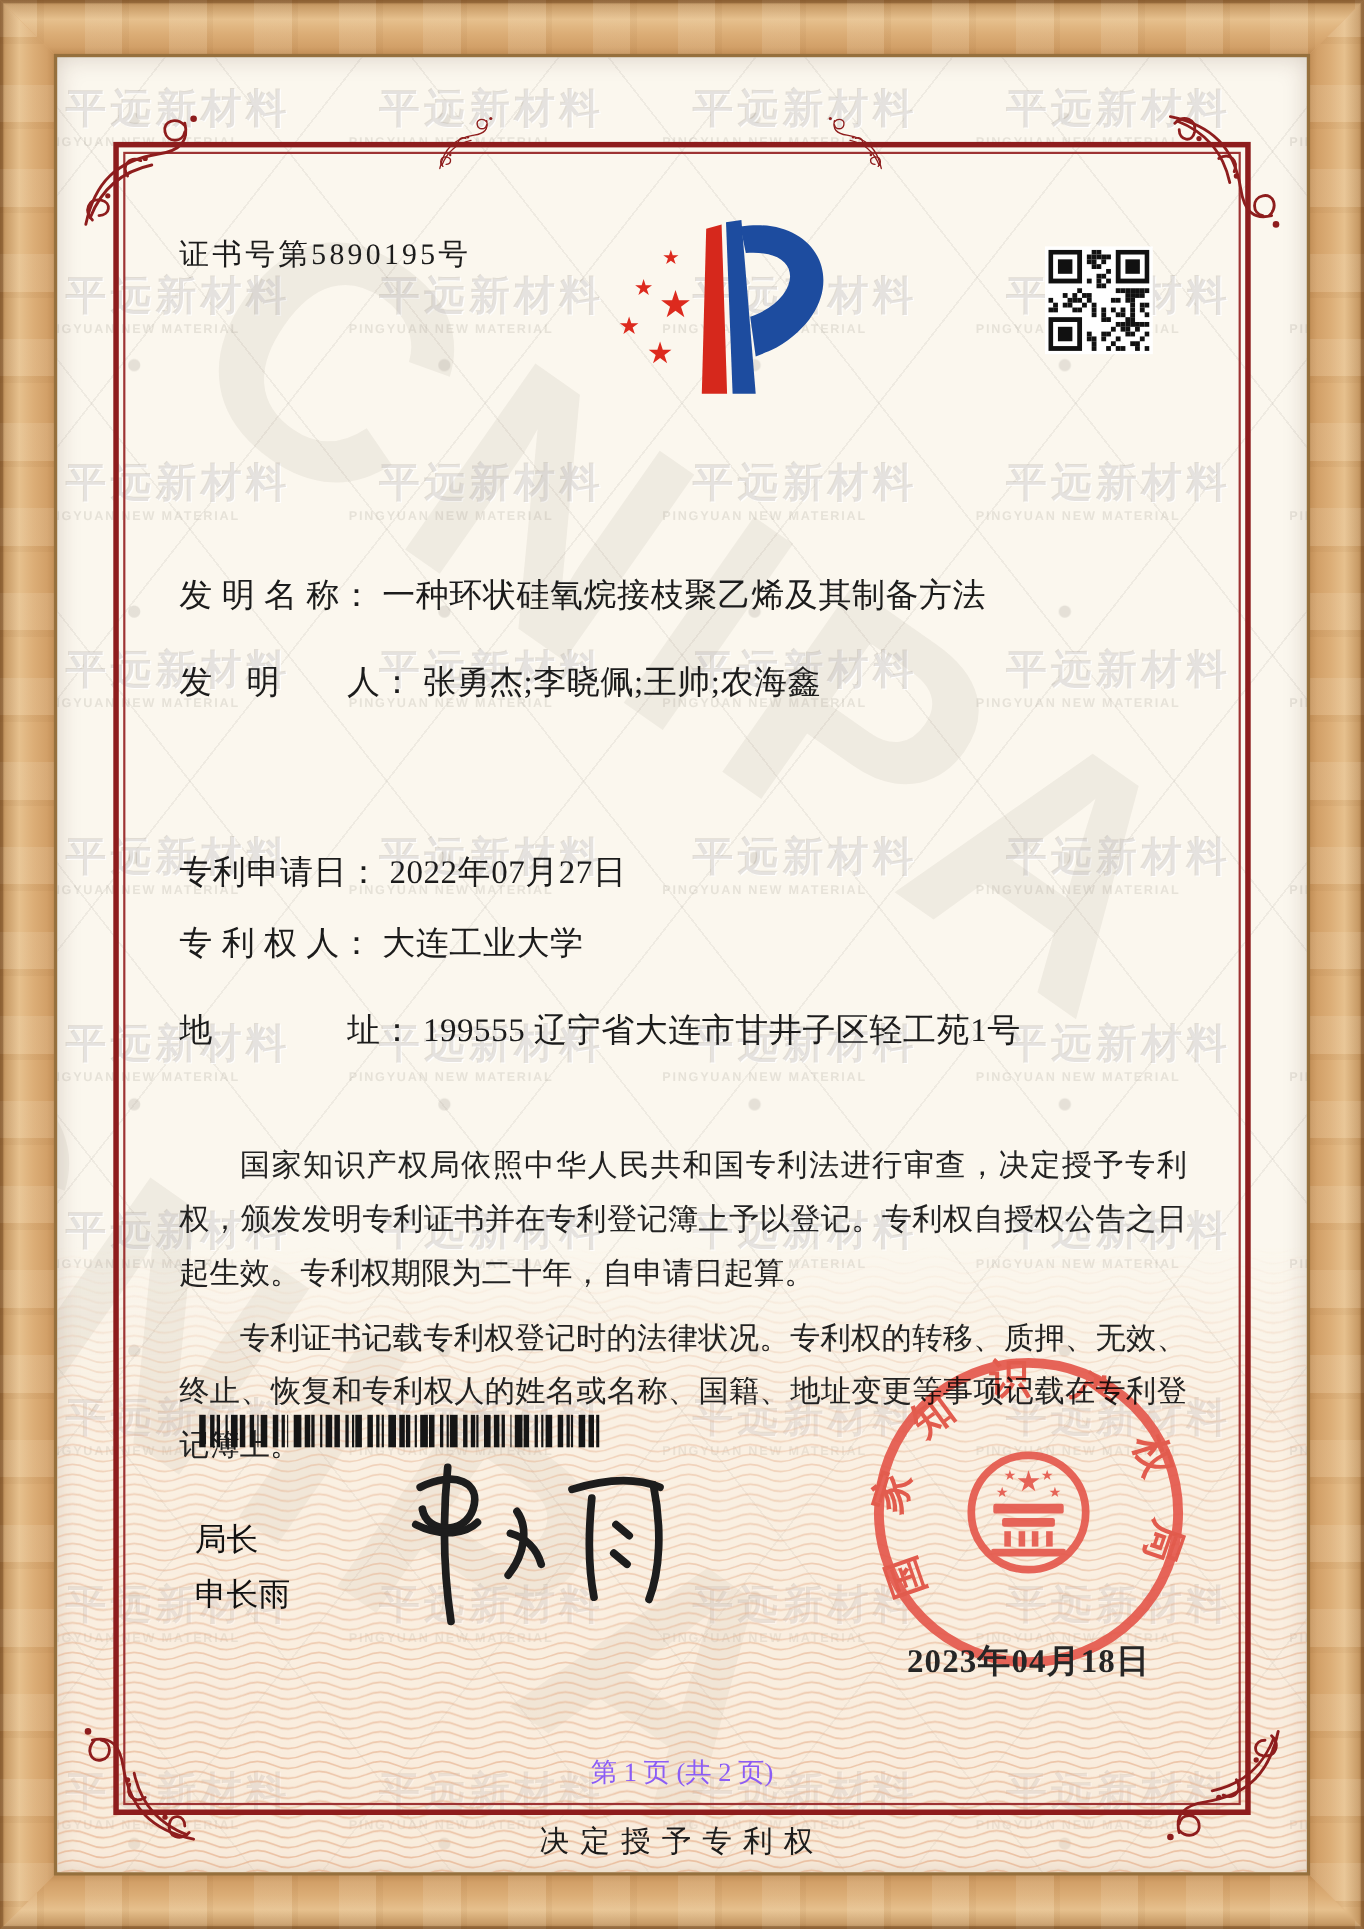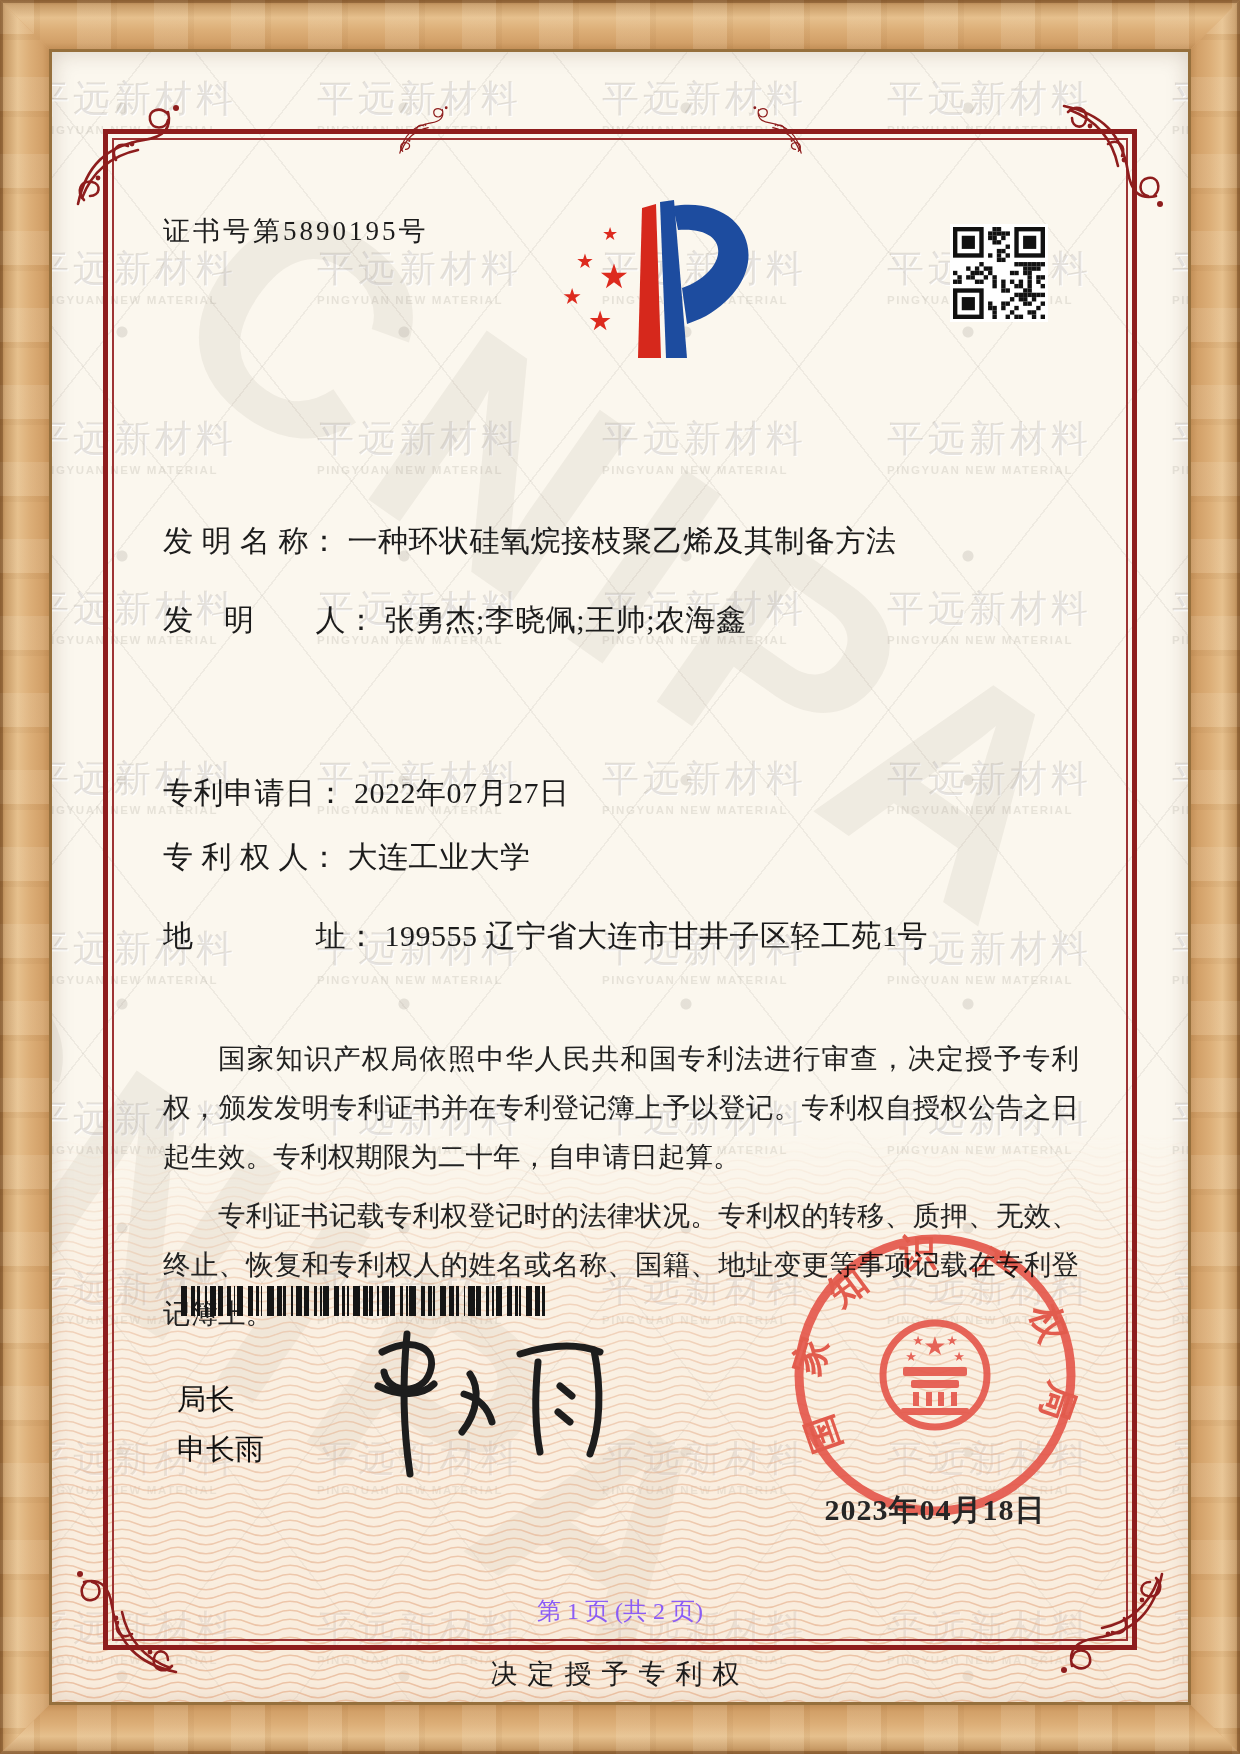--- a/index.html
+++ b/index.html
@@ -30,22 +30,22 @@
     box-shadow:0 0 0 3px #96703d, inset 0 0 22px rgba(60,30,5,.18);}
   .paper::before{content:"";position:absolute;inset:0;z-index:0;
     background-image:
       radial-gradient(circle 6px at 70px 56px, rgba(150,143,134,.22) 0 5px, transparent 6px),
       repeating-linear-gradient(52deg, rgba(150,143,134,.12) 0 1.5px, transparent 1.5px 141px),
       repeating-linear-gradient(-52deg, rgba(150,143,134,.12) 0 1.5px, transparent 1.5px 141px);
     background-size:282px 224px,auto,auto;}
   
   #wm-layer{position:absolute;inset:0;z-index:1;pointer-events:none;}
   .wm-tile{position:absolute;width:260px;text-align:left;font-family:"Liberation Sans","DejaVu Sans",sans-serif;}
-  .wm-cn{font-size:37px;font-weight:normal;letter-spacing:4px;color:rgba(123,116,106,.20);
-         text-shadow:1px 1px 0 rgba(255,255,255,.85);}
+  .wm-cn{font-size:37px;font-weight:bold;letter-spacing:4px;color:rgba(123,116,106,.20);
+         text-shadow:1px 1px 0 rgba(255,255,255,.85);text-align:center;}
   .wm-en{font-size:11.5px;font-weight:bold;letter-spacing:1.6px;color:rgba(123,116,106,.16);}
   .wm-agency{position:absolute;z-index:1;font-family:"Liberation Sans","DejaVu Sans",sans-serif;
     font-weight:bold;font-size:300px;letter-spacing:26px;color:rgba(165,152,138,.13);
     transform:rotate(35deg);transform-origin:left top;pointer-events:none;}
   .waves{position:absolute;left:0;top:1080px;z-index:2;pointer-events:none;}
   
   .border-outer,.border-inner{position:absolute;box-sizing:border-box;z-index:3;pointer-events:none;}
   .border-outer{left:51px;top:77px;width:1034px;height:1521px;border:5px solid #8e1d1d;}
   .border-inner{left:60px;top:86px;width:1016px;height:1503px;border:2px solid #9e3434;}
   .corner{position:absolute;z-index:3;pointer-events:none;}

